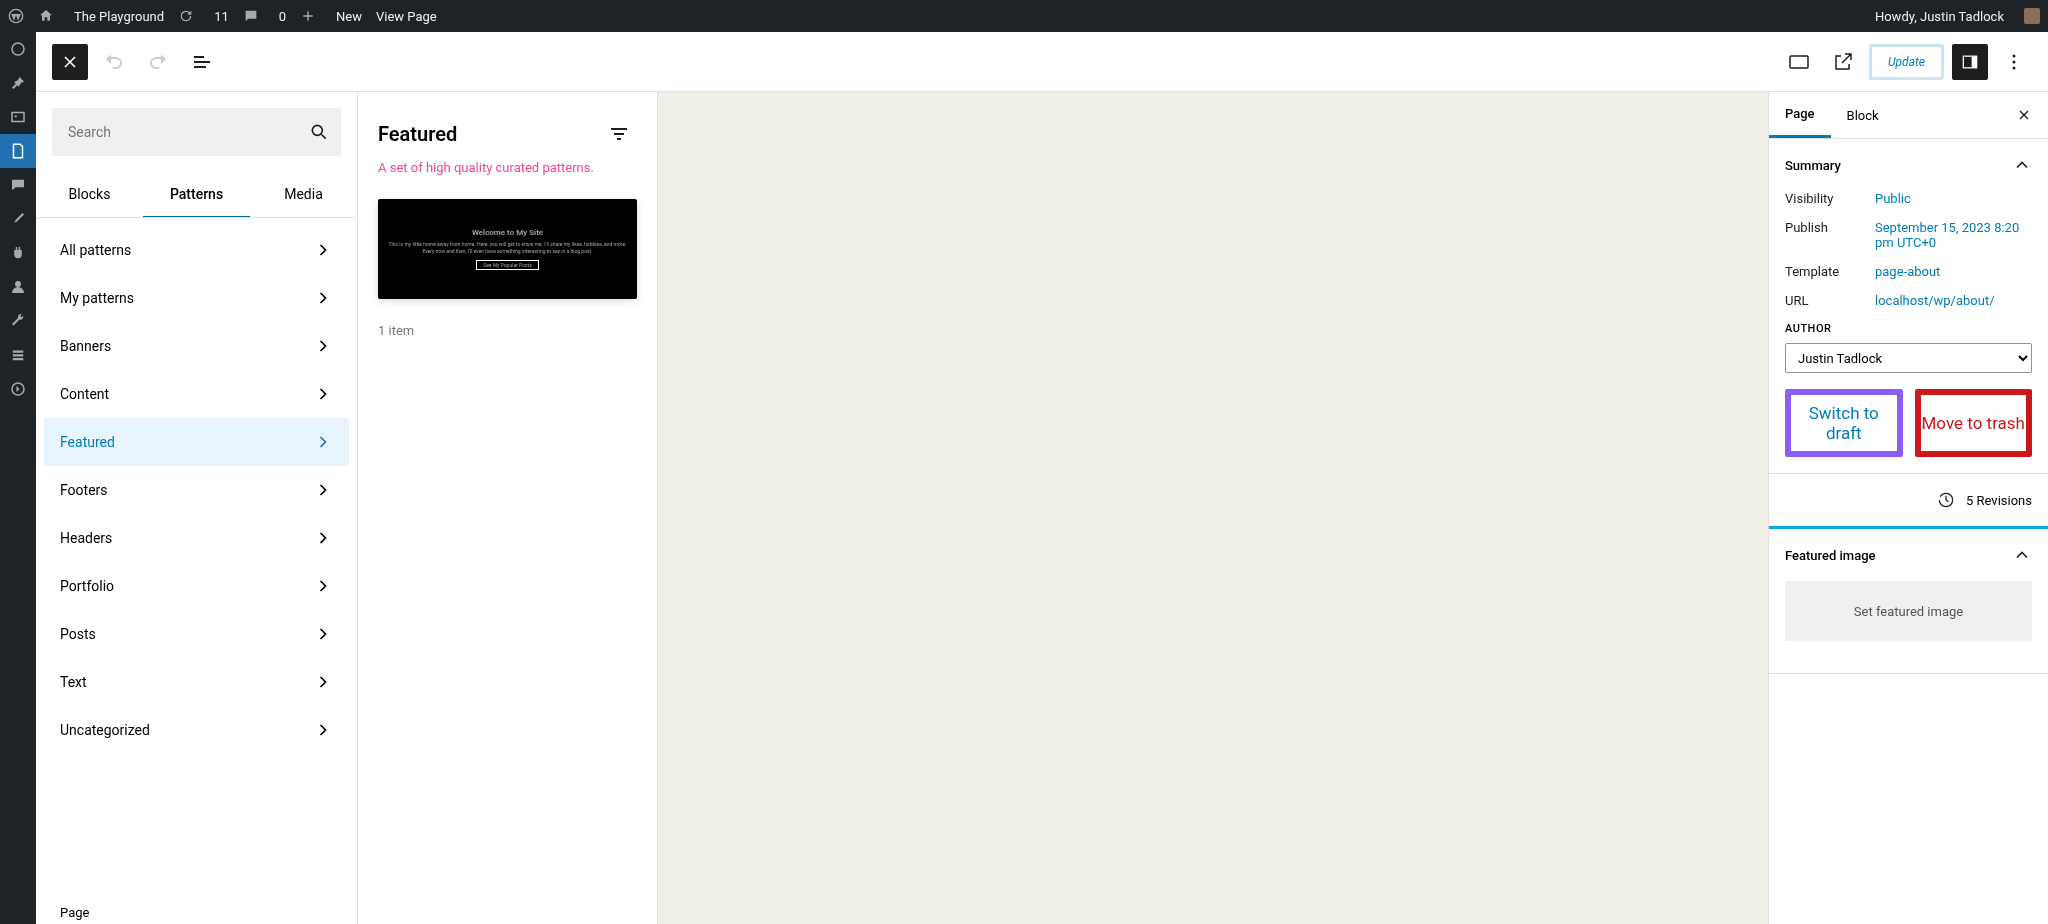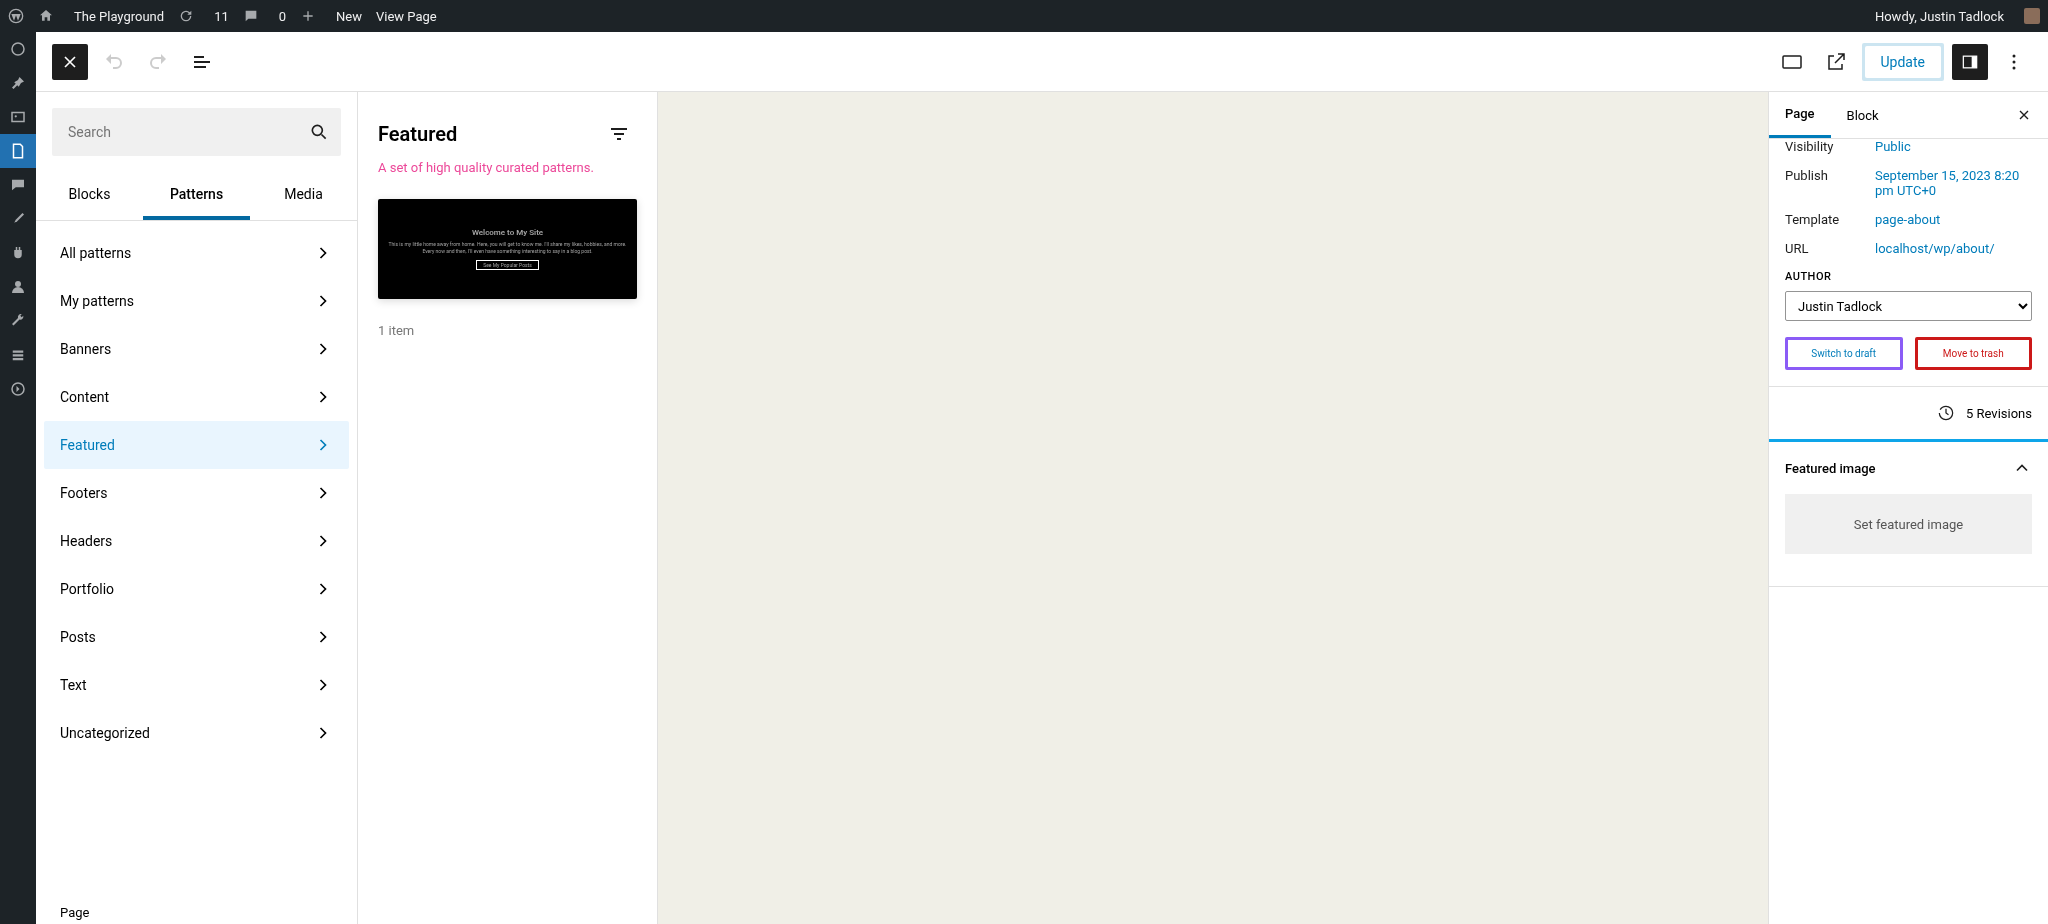--- a/index.html
+++ b/index.html
@@ -17,35 +17,35 @@
 .sidebar-rail-item.active svg { fill: #fff; }
 
 .editor { position: fixed; left: 36px; top: 32px; right: 0; bottom: 0; display: flex; flex-direction: column; }
 .editor-top { height: 60px; border-bottom: 1px solid #e0e0e0; display: flex; align-items: center; padding: 0 16px; justify-content: space-between; }
 .editor-top-left { display: flex; align-items: center; gap: 8px; }
 .close-btn { width: 36px; height: 36px; background: #1e1e1e; color: #fff; display: flex; align-items: center; justify-content: center; border-radius: 2px; }
 .icon-btn { width: 36px; height: 36px; display: flex; align-items: center; justify-content: center; border-radius: 2px; cursor: pointer; }
 .icon-btn svg { width: 24px; height: 24px; fill: #1e1e1e; }
 .icon-btn.disabled svg { fill: #ccc; }
 .editor-top-right { display: flex; align-items: center; gap: 8px; }
-.update-btn { padding: 8px 16px; background: #fff; color: #007cba; border: none; font-size: 14px; font-weight: 400; border-radius: 2px; cursor: pointer; }
+.update-btn { padding: 8px 16px; background: #fff; color: #007cba; border: none; font-size: 12px; font-weight: 400; border-radius: 2px; cursor: pointer; font-style: italic; }
 .update-btn-wrap { background: #007cba33; padding: 3px; border-radius: 2px;}
 .settings-toggle { width: 36px; height: 36px; background: #1e1e1e; display: flex; align-items: center; justify-content: center; border-radius: 2px; }
 .settings-toggle svg { fill: #fff; width: 20px; height: 20px; }
 
 .editor-body { flex: 1; display: flex; overflow: hidden; }
 
 .inserter { width: 322px; border-right: 1px solid #e0e0e0; display: flex; flex-direction: column; }
 .search-wrap { padding: 16px; }
 .search-box { width: 100%; height: 48px; border: none; background: #f0f0f0; border-radius: 2px; padding: 0 40px 0 16px; font-size: 14px; }
 .search-wrap-inner { position: relative; }
 .search-icon { position: absolute; right: 12px; top: 50%; transform: translateY(-50%); width: 20px; height: 20px; fill: #1e1e1e; }
 .inserter-tabs { display: flex; border-bottom: 1px solid #e0e0e0; }
 .inserter-tab { flex: 1; text-align: center; padding: 14px 0; font-size: 14px; cursor: pointer; }
-.inserter-tab.active { border-bottom: 4px solid #0369a1; font-weight: 500; }
+.inserter-tab.active { border-bottom: 1px solid #0369a1; font-weight: 500; }
 .cat-list { flex: 1; overflow-y: auto; padding: 8px; }
 .cat-item { display: flex; align-items: center; justify-content: space-between; padding: 14px 16px; font-size: 14px; cursor: pointer; border-radius: 2px; }
 .cat-item.active { background: #e9f5fe; color: #007cba; }
 .cat-item svg { width: 20px; height: 20px; fill: #1e1e1e; }
 .cat-item.active svg { fill: #007cba; }
 
 .pattern-panel { width: 300px; border-right: 1px solid #e0e0e0; padding: 24px 20px; }
 .pattern-head { display: flex; justify-content: space-between; align-items: center; margin-bottom: 8px; }
 .pattern-head h2 { font-size: 20px; font-weight: 600; }
 .pattern-desc { font-size: 13px; color: #ec4899; margin-bottom: 24px; }
@@ -66,21 +66,21 @@
 .panel { border-bottom: 1px solid #e0e0e0; }
 .panel-head { display: flex; justify-content: space-between; align-items: center; padding: 16px; font-weight: 500; cursor: pointer; }
 .panel-body { padding: 0 16px 16px; }
 .field-row { display: flex; margin-bottom: 14px; align-items: flex-start; }
 .field-label { width: 90px; color: #1e1e1e; }
 .field-value { flex: 1; }
 .link { color: #007cba; text-decoration: none; }
 .author-label { font-size: 11px; text-transform: uppercase; font-weight: 500; letter-spacing: .5px; margin-bottom: 8px; }
 .select { width: 100%; height: 30px; border: 1px solid #949494; border-radius: 2px; padding: 0 8px; font-size: 13px; background: #fff; }
 .action-row { display: flex; gap: 12px; margin-top: 16px; }
-.btn-outline { flex: 1; padding: 8px 0; border: 3px solid #8b5cf6; background: #fff; color: #007cba; border-radius: 2px; cursor: pointer; font-size: 10px; }
+.btn-outline { flex: 1; padding: 8px 0; border: 6px solid #8b5cf6; background: #fff; color: #007cba; border-radius: 2px; cursor: pointer; font-size: 17px; }
 .btn-outline.danger { border-color: #cc1818; color: #cc1818; }
 .revisions { display: flex; align-items: center; gap: 10px; padding: 16px; border-bottom: 3px solid #0ea5e9; cursor: pointer; justify-content: flex-end; }
 .featured-drop { margin: 0 16px 32px; height: 60px; background: #f0f0f0; display: flex; align-items: center; justify-content: center; color: #555; cursor: pointer; }
 
 .status-bottom { position: fixed; left: 36px; bottom: 0; font-size: 13px; padding: 4px 24px; background: #fff; }
 </style>
 </head>
 <body>
 
 <div class="admin-bar">
@@ -355,20 +355,26 @@
       <div class="settings-tabs">
         <div class="settings-tab active">Page</div>
         <div class="settings-tab">Block</div>
         <div class="settings-close">
             <svg width="16" height="16" viewBox="0 0 24 24">
               <path d="M6 6l12 12M18 6L6 18" stroke="#1e1e1e" stroke-width="2"></path>
             </svg>
           </div>
       </div>
       <div class="panel">
+        <div class="panel-head">
+          <span>Summary</span>
+          <svg width="20" height="20" viewBox="0 0 24 24">
+              <path d="M6 15l6-6 6 6" fill="none" stroke="#1e1e1e" stroke-width="2"></path>
+            </svg>
+        </div>
         <div class="panel-body">
           <div class="field-row">
               <div class="field-label">Visibility</div>
               <div class="field-value"><a class="link">Public</a></div>
             </div>
           <div class="field-row">
               <div class="field-label">Publish</div>
               <div class="field-value"><a class="link">September 15, 2023 8:20 pm UTC+0</a></div>
             </div>
           <div class="field-row">

